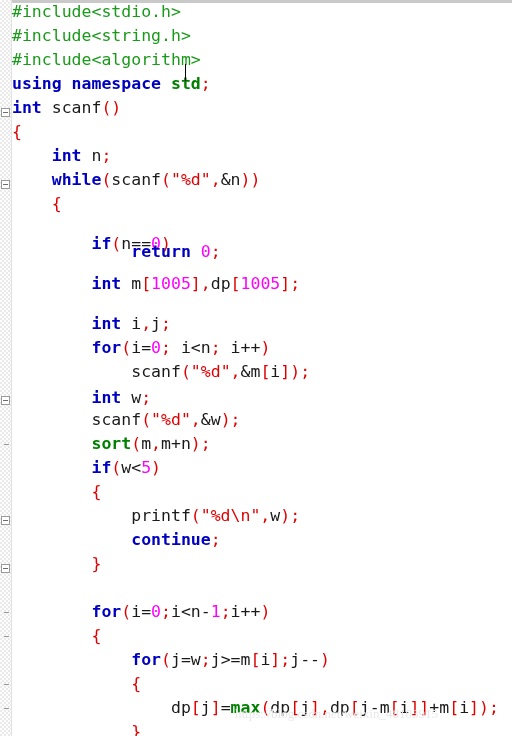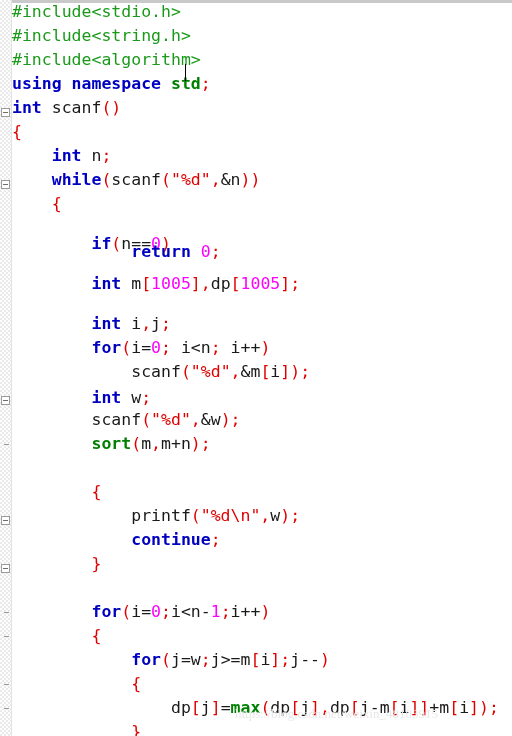--- a/index.html
+++ b/index.html
@@ -139,20 +139,21 @@
       <div class="code-line" style="top: 192px;"><span class="t-plain">    </span><span class="t-punct">{</span></div>
       <div class="code-line" style="top: 232px;"><span class="t-plain">        </span><span class="t-kw">if</span><span class="t-punct">(</span><span class="t-plain">n</span><span class="t-op">==</span><span class="t-num">0</span><span class="t-punct">)</span></div>
       <div class="code-line" style="top: 240px;"><span class="t-plain">            </span><span class="t-kw">return</span><span class="t-plain"> </span><span class="t-num">0</span><span class="t-punct">;</span></div>
       <div class="code-line" style="top: 272px;"><span class="t-plain">        </span><span class="t-type">int</span><span class="t-plain"> m</span><span class="t-punct">[</span><span class="t-num">1005</span><span class="t-punct">],</span><span class="t-plain">dp</span><span class="t-punct">[</span><span class="t-num">1005</span><span class="t-punct">];</span></div>
       <div class="code-line" style="top: 312px;"><span class="t-plain">        </span><span class="t-type">int</span><span class="t-plain"> i</span><span class="t-punct">,</span><span class="t-plain">j</span><span class="t-punct">;</span></div>
       <div class="code-line" style="top: 336px;"><span class="t-plain">        </span><span class="t-kw">for</span><span class="t-punct">(</span><span class="t-plain">i</span><span class="t-op">=</span><span class="t-num">0</span><span class="t-punct">;</span><span class="t-plain"> i</span><span class="t-op">&lt;</span><span class="t-plain">n</span><span class="t-punct">;</span><span class="t-plain"> i</span><span class="t-op">++</span><span class="t-punct">)</span></div>
       <div class="code-line" style="top: 360px;"><span class="t-plain">            scanf</span><span class="t-punct">(</span><span class="t-str">"%d"</span><span class="t-punct">,</span><span class="t-op">&amp;</span><span class="t-plain">m</span><span class="t-punct">[</span><span class="t-plain">i</span><span class="t-punct">]);</span></div>
       <div class="code-line" style="top: 386px;"><span class="t-plain">        </span><span class="t-type">int</span><span class="t-plain"> w</span><span class="t-punct">;</span></div>
       <div class="code-line" style="top: 408px;"><span class="t-plain">        scanf</span><span class="t-punct">(</span><span class="t-str">"%d"</span><span class="t-punct">,</span><span class="t-op">&amp;</span><span class="t-plain">w</span><span class="t-punct">);</span></div>
       <div class="code-line" style="top: 432px;"><span class="t-plain">        </span><span class="t-std">sort</span><span class="t-punct">(</span><span class="t-plain">m</span><span class="t-punct">,</span><span class="t-plain">m</span><span class="t-op">+</span><span class="t-plain">n</span><span class="t-punct">);</span></div>
+      <div class="code-line" style="top: 456px;"><span class="t-plain">        </span><span class="t-kw">if</span><span class="t-punct">(</span><span class="t-plain">w</span><span class="t-op">&lt;</span><span class="t-num">5</span><span class="t-punct">)</span></div>
       <div class="code-line" style="top: 480px;"><span class="t-plain">        </span><span class="t-punct">{</span></div>
       <div class="code-line" style="top: 504px;"><span class="t-plain">            printf</span><span class="t-punct">(</span><span class="t-str">"%d\n"</span><span class="t-punct">,</span><span class="t-plain">w</span><span class="t-punct">);</span></div>
       <div class="code-line" style="top: 528px;"><span class="t-plain">            </span><span class="t-kw">continue</span><span class="t-punct">;</span></div>
       <div class="code-line" style="top: 552px;"><span class="t-plain">        </span><span class="t-punct">}</span></div>
       <div class="code-line" style="top: 600px;"><span class="t-plain">        </span><span class="t-kw">for</span><span class="t-punct">(</span><span class="t-plain">i</span><span class="t-op">=</span><span class="t-num">0</span><span class="t-punct">;</span><span class="t-plain">i</span><span class="t-op">&lt;</span><span class="t-plain">n</span><span class="t-op">-</span><span class="t-num">1</span><span class="t-punct">;</span><span class="t-plain">i</span><span class="t-op">++</span><span class="t-punct">)</span></div>
       <div class="code-line" style="top: 624px;"><span class="t-plain">        </span><span class="t-punct">{</span></div>
       <div class="code-line" style="top: 648px;"><span class="t-plain">            </span><span class="t-kw">for</span><span class="t-punct">(</span><span class="t-plain">j</span><span class="t-op">=</span><span class="t-plain">w</span><span class="t-punct">;</span><span class="t-plain">j</span><span class="t-op">&gt;=</span><span class="t-plain">m</span><span class="t-punct">[</span><span class="t-plain">i</span><span class="t-punct">];</span><span class="t-plain">j</span><span class="t-op">--</span><span class="t-punct">)</span></div>
       <div class="code-line" style="top: 672px;"><span class="t-plain">            </span><span class="t-punct">{</span></div>
       <div class="code-line" style="top: 696px;"><span class="t-plain">                dp</span><span class="t-punct">[</span><span class="t-plain">j</span><span class="t-punct">]</span><span class="t-op">=</span><span class="t-std">max</span><span class="t-punct">(</span><span class="t-plain">dp</span><span class="t-punct">[</span><span class="t-plain">j</span><span class="t-punct">],</span><span class="t-plain">dp</span><span class="t-punct">[</span><span class="t-plain">j</span><span class="t-op">-</span><span class="t-plain">m</span><span class="t-punct">[</span><span class="t-plain">i</span><span class="t-punct">]]</span><span class="t-op">+</span><span class="t-plain">m</span><span class="t-punct">[</span><span class="t-plain">i</span><span class="t-punct">]);</span></div>
       <div class="code-line" style="top: 720px;"><span class="t-plain">            </span><span class="t-punct">}</span></div>

